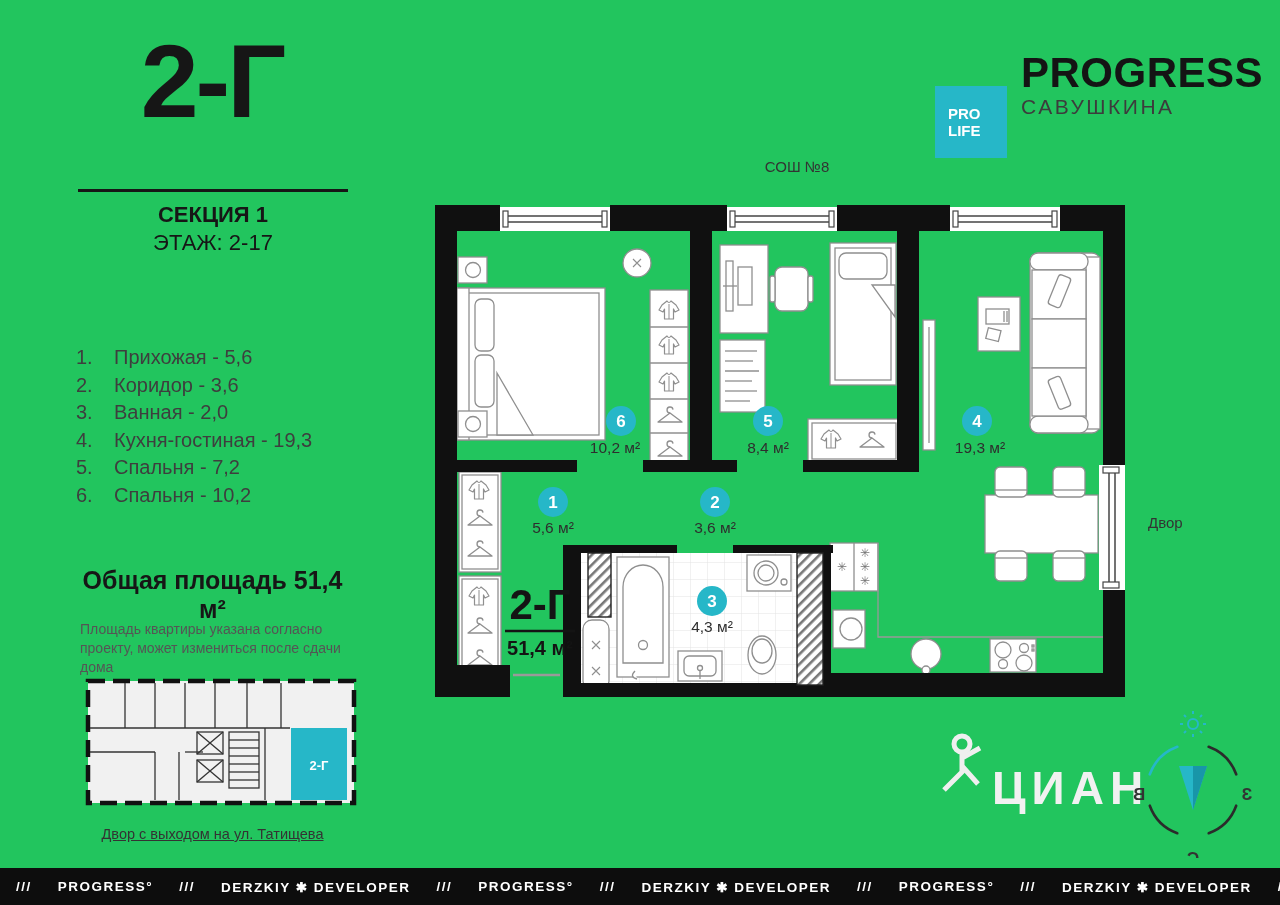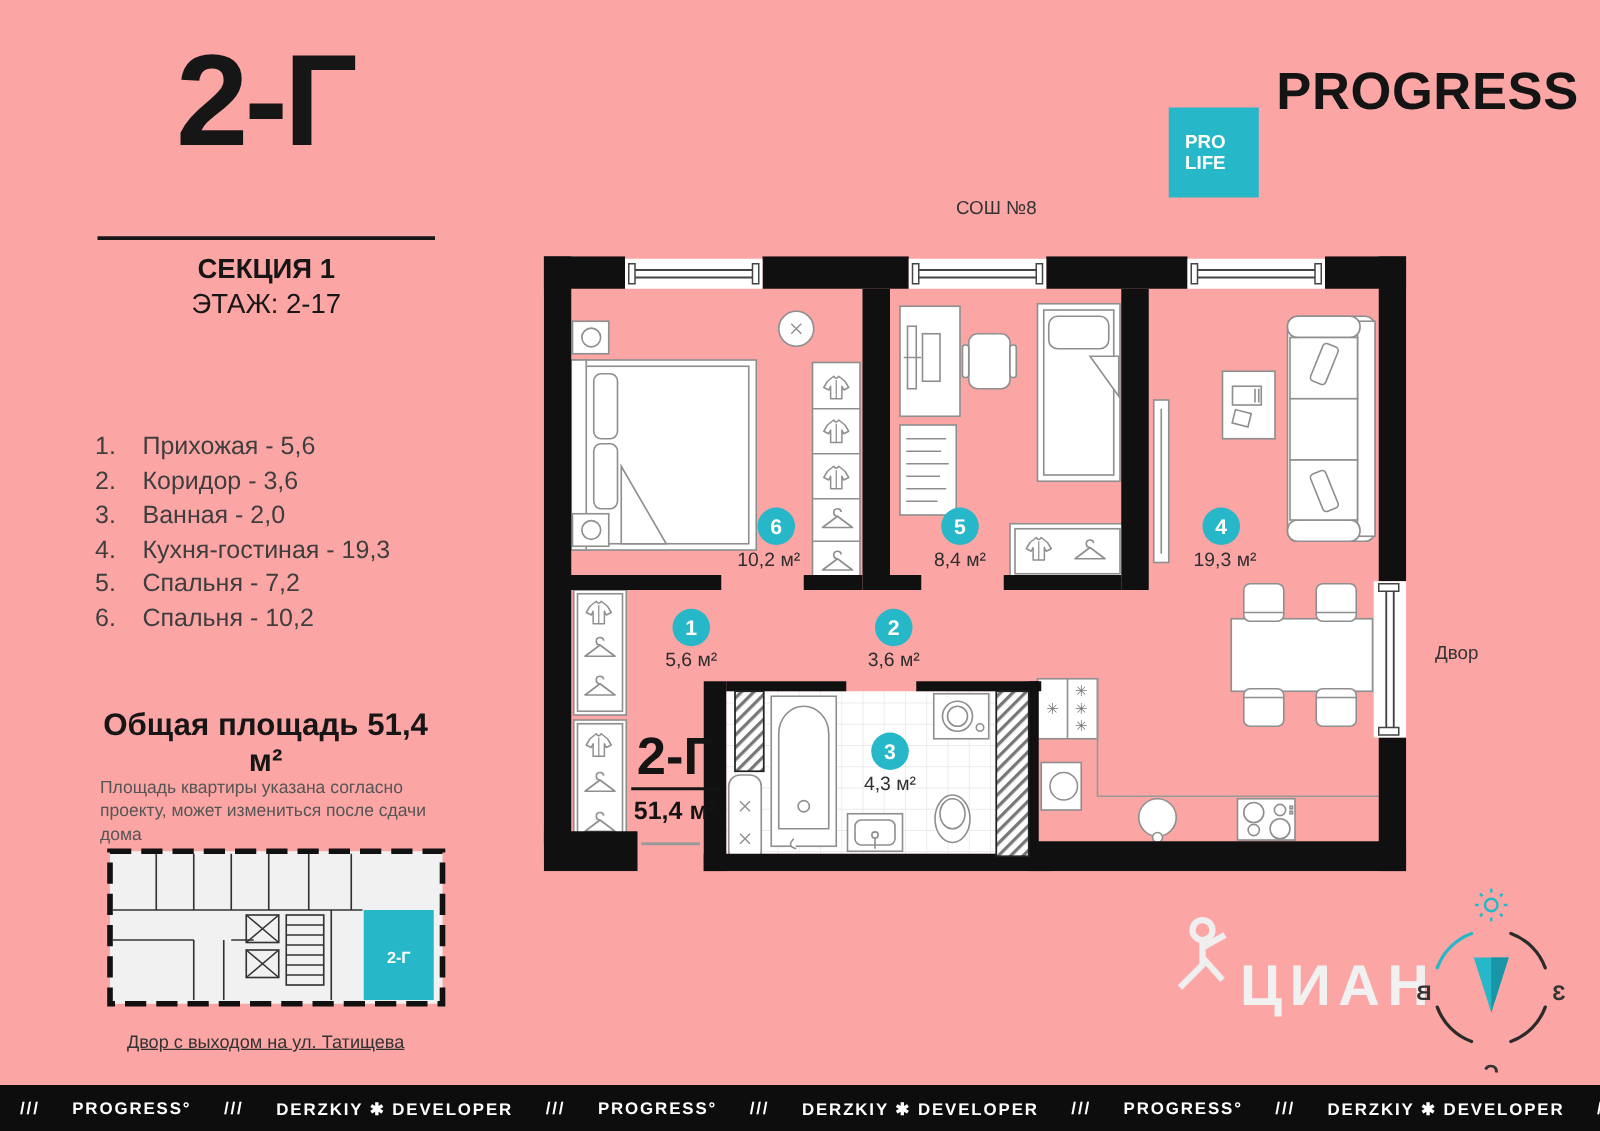--- a/index.html
+++ b/index.html
@@ -1,16 +1,16 @@
 <!DOCTYPE html>
 <html><head>
 <meta charset="utf-8">
 <style>
   html,body{margin:0;padding:0;background:#fff;}
-  #page{position:relative;width:1280px;height:905px;background:#fca5a5;overflow:hidden;
+  #page{position:relative;width:1280px;height:905px;background:#22c55e;overflow:hidden;
         font-family:"Liberation Sans", sans-serif;color:#1a1a1a;}
   
   .unit-title{position:absolute;left:78px;top:22px;width:268px;text-align:center;
               font-size:104px;font-weight:700;letter-spacing:-3px;color:#161616;}
   .title-rule{position:absolute;left:78px;top:189px;width:270px;height:3px;background:#161616;}
   .section-line{position:absolute;left:78px;top:202px;width:270px;text-align:center;
                 font-size:22px;font-weight:700;color:#161616;}
   .floor-line{position:absolute;left:78px;top:230px;width:270px;text-align:center;
               font-size:22px;font-weight:400;color:#161616;}
   .legend{position:absolute;left:76px;top:344px;font-size:20px;color:#3e3e3e;}
@@ -118,20 +118,21 @@
     <text x="234" y="92" text-anchor="middle" font-size="13" font-weight="700" fill="#fff">2-Г</text>
   </svg>
   <div class="mini-caption">Двор с выходом на ул. Татищева</div>
 
   <div class="logo">
     <div class="logo-badge" id="logo-badge" style="background: rgb(38, 183, 200);">
       <span><span>PRO</span><br><span>LIFE</span></span>
     </div>
     <div>
       <div class="logo-name">PROGRESS</div>
+      <div class="logo-loc">САВУШКИНА</div>
     </div>
   </div>
 
   <div class="lbl-school">СОШ №8</div>
   <div class="lbl-yard">Двор</div>
 
   <svg class="plan-svg" width="690" height="492" viewBox="0 0 690 492">
     <defs>
       <pattern id="hatch" patternUnits="userSpaceOnUse" width="7" height="7" patternTransform="rotate(45)">
         <rect width="7" height="7" fill="#fff"></rect>

